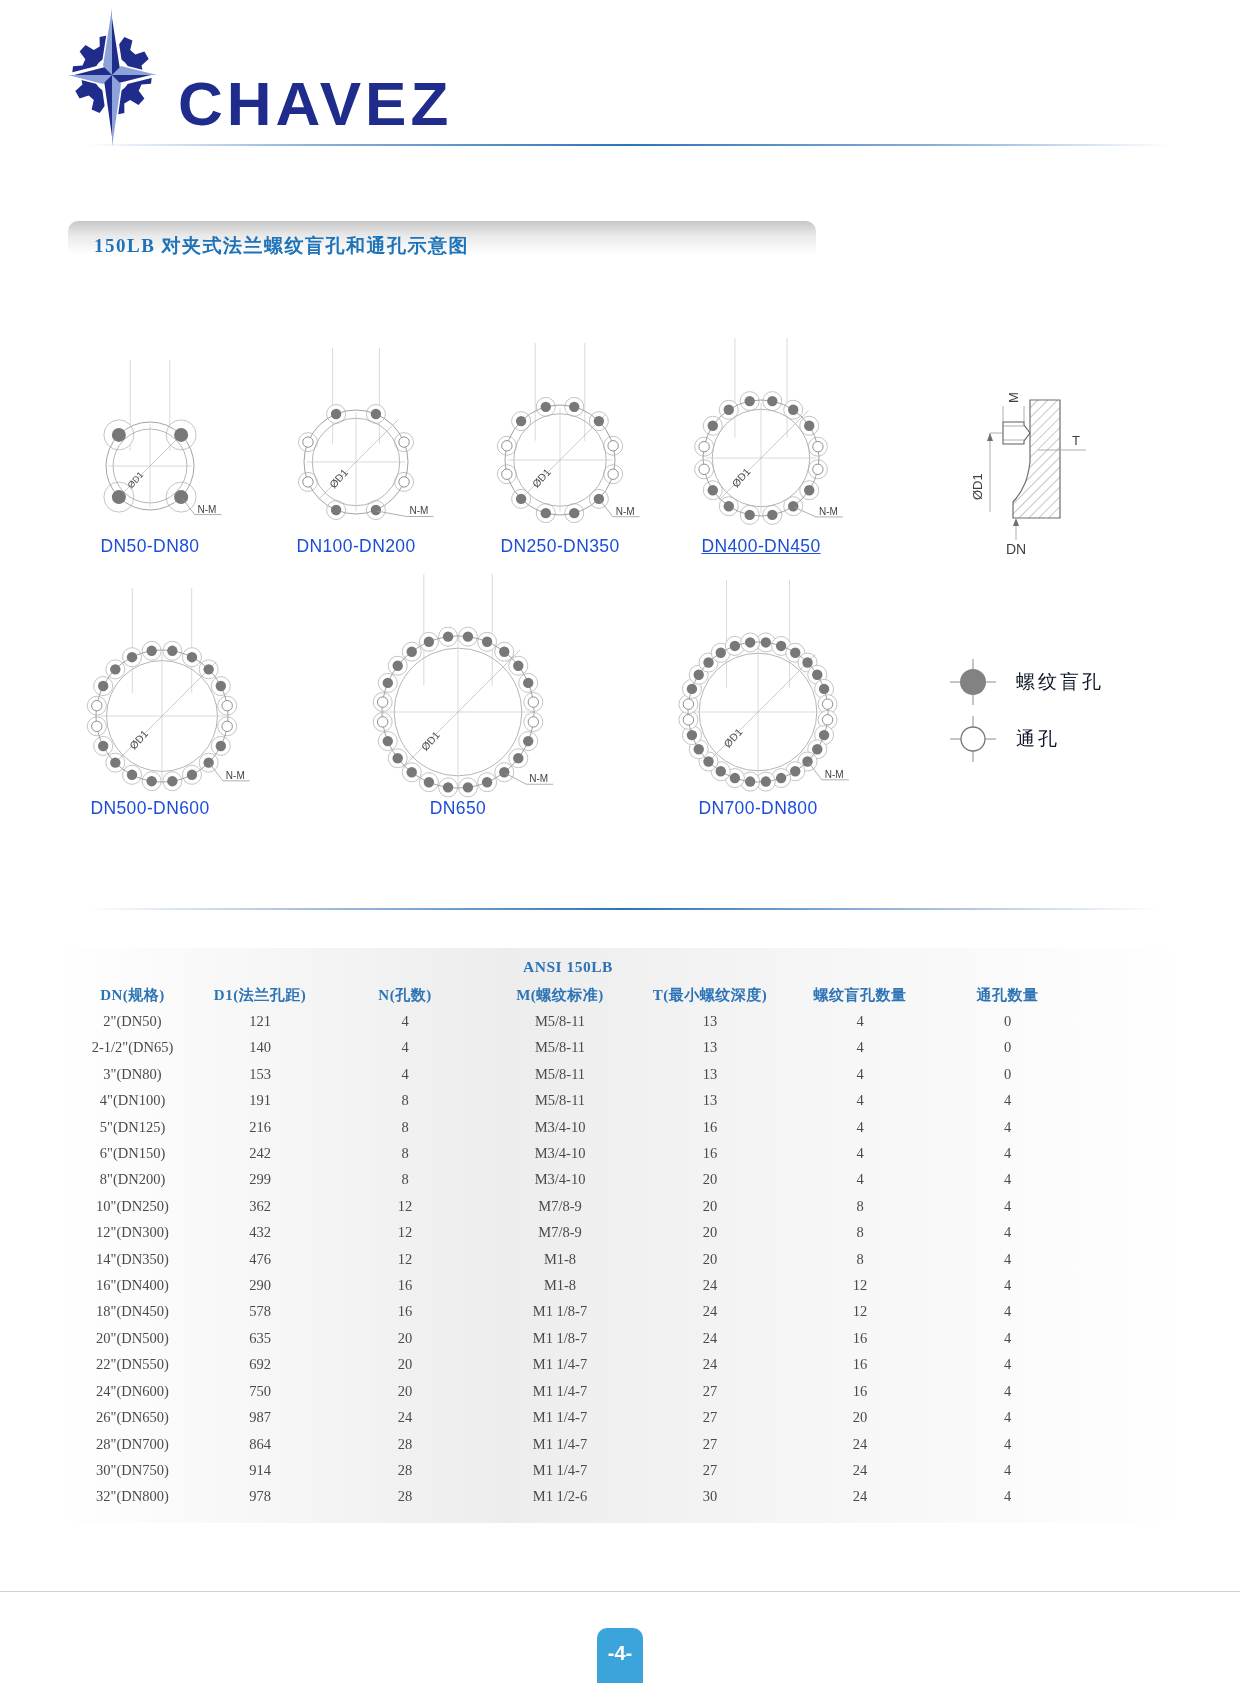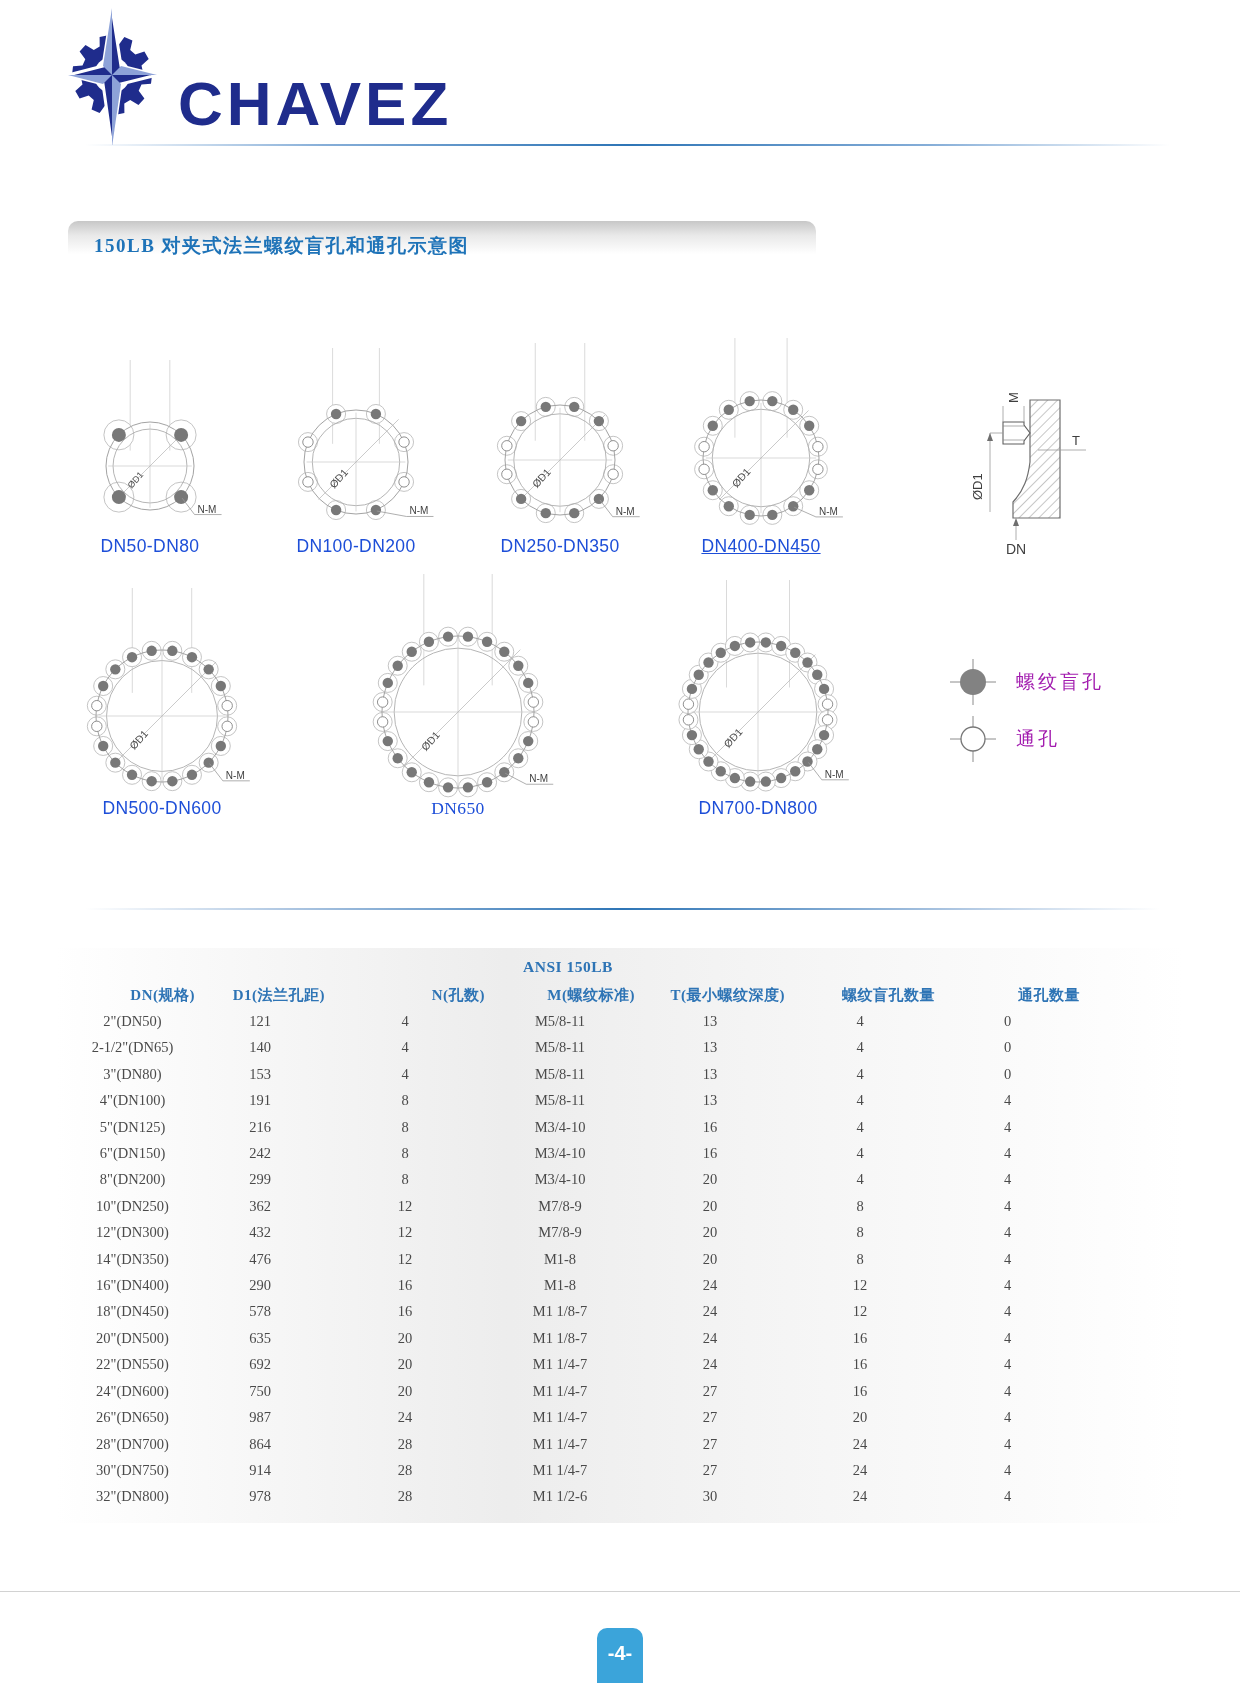--- a/index.html
+++ b/index.html
@@ -30,41 +30,41 @@
   .flange { position:absolute; }
   .fl-caption {
     position:absolute; width:220px; text-align:center;
     font-family:"Liberation Sans", sans-serif; font-size:17.5px; color:#1d4ed8; letter-spacing:0.4px;
   }
   .cross-section { position:absolute; left:968px; top:390px; }
   
   .legend { position:absolute; left:948px; top:658px; }
   .legend-item { display:flex; align-items:center; height:48px; margin-bottom:9px; }
   .legend-label {
-    font-family:"Liberation Serif", serif; font-size:19px; color:#a21caf;
+    font-family:"Liberation Serif", serif; font-size:19px; color:#0f172a;
     letter-spacing:3px; margin-left:18px;
   }
   
   .mid-divider {
     position:absolute; left:85px; top:908px; width:1075px; height:2px;
     background:linear-gradient(90deg, rgba(46,117,182,0) 0%, #a9c3e0 20%, #2e75b6 50%, #a9c3e0 80%, rgba(46,117,182,0) 100%);
   }
   
   .table-shade {
     position:absolute; left:55px; top:948px; width:1130px; height:575px;
     background:linear-gradient(90deg, rgba(230,230,230,0) 0%, rgba(222,222,222,0.55) 40%, rgba(231,231,231,0.45) 62%, rgba(255,255,255,0) 100%);
   }
   .tbl-title {
     position:absolute; left:0; top:958px; width:1136px; text-align:center;
     font-size:15.5px; font-weight:bold; color:#2e74b5; letter-spacing:0.5px;
   }
   .spec-table { position:absolute; left:70px; top:982px; width:1010px;
     border-collapse:collapse; table-layout:fixed; }
   .spec-table th {
-    font-size:15px; font-weight:bold; color:#2e74b5; text-align:right;
+    font-size:15px; font-weight:bold; color:#2e74b5; text-align:center;
     line-height:26px; letter-spacing:0.5px; white-space:nowrap;
   }
   .spec-table td {
     font-size:14.5px; color:#4a4a4a; text-align:center; line-height:26.4px; white-space:nowrap;
   }
   
   .footer-line { position:absolute; left:0; top:1591px; width:1240px; height:1px; background:#d2d2d2; }
   .page-badge {
     position:absolute; left:597px; top:1628px; width:46px; height:55px;
     background:#3ba4da; border-radius:10px 10px 0 0;
@@ -277,21 +277,21 @@
         <circle cx="-65.18743047927909" cy="-10.324674692655229" r="5.2" fill="#ffffff" stroke="#8f8f8f" stroke-width="1"></circle>
         <circle cx="-58.80643059643229" cy="-29.963372982810053" r="5.2" fill="#787878"></circle>
         <circle cx="-46.669047558312144" cy="-46.66904755831213" r="5.2" fill="#787878"></circle>
         <circle cx="-29.963372982810096" cy="-58.80643059643227" r="5.2" fill="#787878"></circle>
         <circle cx="-10.324674692655249" cy="-65.18743047927909" r="5.2" fill="#787878"></circle>
         <text transform="translate(-27.72,34.32) rotate(-48)" font-size="10.5" fill="#4d4d4d">ØD1</text>
         <line x1="47.66904755831214" y1="47.66904755831213" x2="60.839999999999996" y2="64.84" stroke="#9a9a9a" stroke-width="0.8"></line>
         <line x1="60.839999999999996" y1="64.84" x2="87.84" y2="64.84" stroke="#9a9a9a" stroke-width="0.8"></line>
         <text x="63.839999999999996" y="62.84" font-size="10" fill="#3f3f3f">N-M</text>
       </svg></div>
-    <div class="fl-caption" style="left: 52px; top: 798px;">DN500-DN600</div>
+    <div class="fl-caption" style="left: 40px; top: 798px;">DN500-DN600</div>
     <div class="flange" style="left: 354px; top: 572px;"><svg width="208" height="244" viewBox="-104 -140 208 244">
         <line x1="-34.2" y1="-138" x2="-34.2" y2="-26.599999999999998" stroke="#d0d0d0" stroke-width="0.8"></line>
         <line x1="34.2" y1="-138" x2="34.2" y2="-26.599999999999998" stroke="#d0d0d0" stroke-width="0.8"></line>
         <circle cx="9.91999060872393" cy="-75.34980946440959" r="9.5" fill="#ffffff" stroke="#bdbdbd" stroke-width="0.9"></circle>
         <circle cx="29.08394085974683" cy="-70.2148444708578" r="9.5" fill="#ffffff" stroke="#bdbdbd" stroke-width="0.9"></circle>
         <circle cx="46.26586860466277" cy="-60.29485386213387" r="9.5" fill="#ffffff" stroke="#bdbdbd" stroke-width="0.9"></circle>
         <circle cx="60.29485386213387" cy="-46.26586860466277" r="9.5" fill="#ffffff" stroke="#bdbdbd" stroke-width="0.9"></circle>
         <circle cx="70.2148444708578" cy="-29.083940859746825" r="9.5" fill="#ffffff" stroke="#bdbdbd" stroke-width="0.9"></circle>
         <circle cx="75.34980946440959" cy="-9.91999060872392" r="9.5" fill="#ffffff" stroke="#bdbdbd" stroke-width="0.9"></circle>
         <circle cx="75.34980946440959" cy="9.91999060872392" r="9.5" fill="#ffffff" stroke="#bdbdbd" stroke-width="0.9"></circle>
@@ -339,21 +339,21 @@
         <circle cx="-70.21484447085781" cy="-29.083940859746782" r="5.2" fill="#787878"></circle>
         <circle cx="-60.29485386213387" cy="-46.26586860466277" r="5.2" fill="#787878"></circle>
         <circle cx="-46.265868604662785" cy="-60.294853862133856" r="5.2" fill="#787878"></circle>
         <circle cx="-29.083940859746804" cy="-70.2148444708578" r="5.2" fill="#787878"></circle>
         <circle cx="-9.919990608723923" cy="-75.34980946440959" r="5.2" fill="#787878"></circle>
         <text transform="translate(-31.919999999999998,39.52) rotate(-48)" font-size="10.5" fill="#4d4d4d">ØD1</text>
         <line x1="47.26586860466277" y1="61.29485386213387" x2="68.24000000000001" y2="72.24000000000001" stroke="#9a9a9a" stroke-width="0.8"></line>
         <line x1="68.24000000000001" y1="72.24000000000001" x2="95.24000000000001" y2="72.24000000000001" stroke="#9a9a9a" stroke-width="0.8"></line>
         <text x="71.24000000000001" y="70.24000000000001" font-size="10" fill="#3f3f3f">N-M</text>
       </svg></div>
-    <div class="fl-caption" style="left: 348px; top: 798px; font-family: Liberation Serif, serif;">DN650</div>
+    <div class="fl-caption" style="left: 348px; top: 798px;">DN650</div>
     <div class="flange" style="left: 660px; top: 578px;"><svg width="196" height="232" viewBox="-98 -134 196 232">
         <line x1="-31.5" y1="-132" x2="-31.5" y2="-24.5" stroke="#d0d0d0" stroke-width="0.8"></line>
         <line x1="31.5" y1="-132" x2="31.5" y2="-24.5" stroke="#d0d0d0" stroke-width="0.8"></line>
         <circle cx="7.837513327231553" cy="-69.55985469252698" r="9.5" fill="#ffffff" stroke="#bdbdbd" stroke-width="0.9"></circle>
         <circle cx="23.1195343368617" cy="-66.07183312158573" r="9.5" fill="#ffffff" stroke="#bdbdbd" stroke-width="0.9"></circle>
         <circle cx="37.24224535607356" cy="-59.270693945979886" r="9.5" fill="#ffffff" stroke="#bdbdbd" stroke-width="0.9"></circle>
         <circle cx="49.49747468305833" cy="-49.49747468305832" r="9.5" fill="#ffffff" stroke="#bdbdbd" stroke-width="0.9"></circle>
         <circle cx="59.27069394597989" cy="-37.24224535607355" r="9.5" fill="#ffffff" stroke="#bdbdbd" stroke-width="0.9"></circle>
         <circle cx="66.07183312158573" cy="-23.11953433686169" r="9.5" fill="#ffffff" stroke="#bdbdbd" stroke-width="0.9"></circle>
         <circle cx="69.55985469252698" cy="-7.8375133272315525" r="9.5" fill="#ffffff" stroke="#bdbdbd" stroke-width="0.9"></circle>

